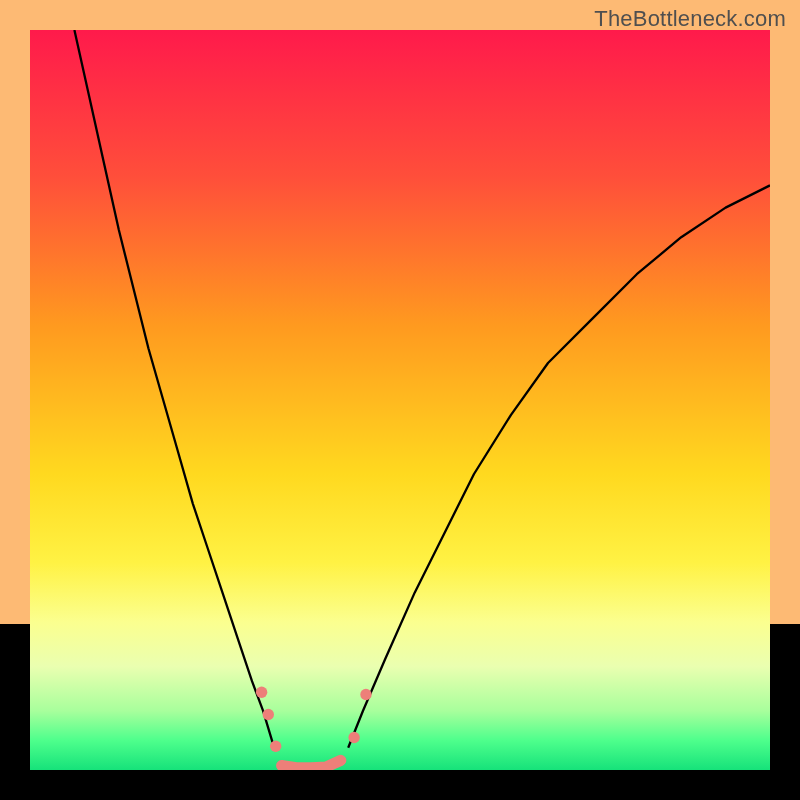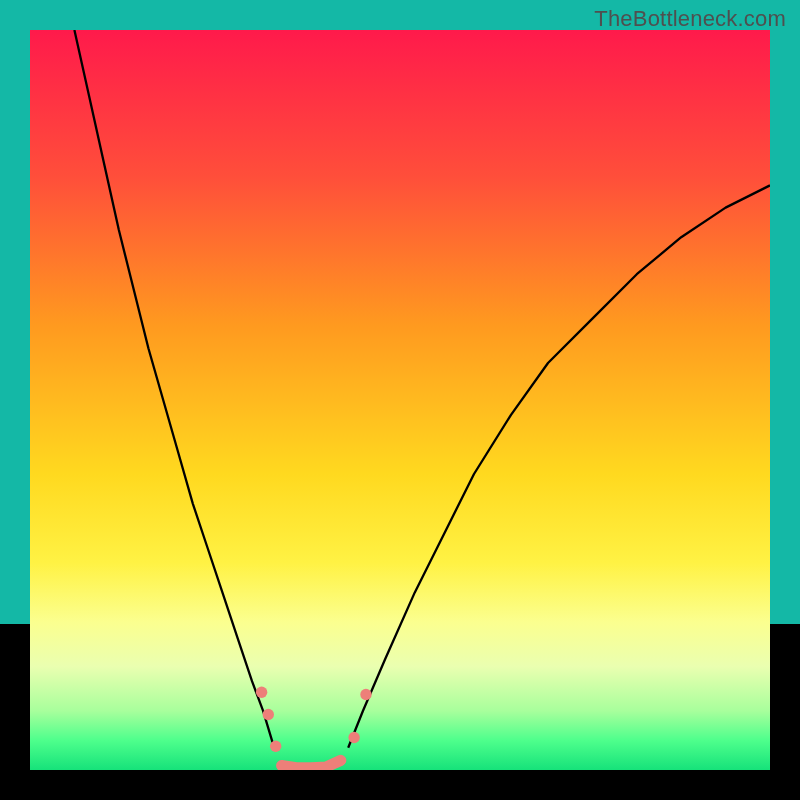--- a/index.html
+++ b/index.html
@@ -10,21 +10,21 @@
     overflow: hidden;
     background: #000;
     font-family: Arial, Helvetica, sans-serif;
   }
   .frame {
     position: absolute;
     left: 0;
     top: 0;
     width: 800px;
     height: 624px;
-    background: #14b8a6;
+    background: #fdba74;
   }
   .plot-area {
     position: absolute;
     left: 30px;
     top: 30px;
     width: 740px;
     height: 740px;
     overflow: hidden;
   }
   .gradient {

